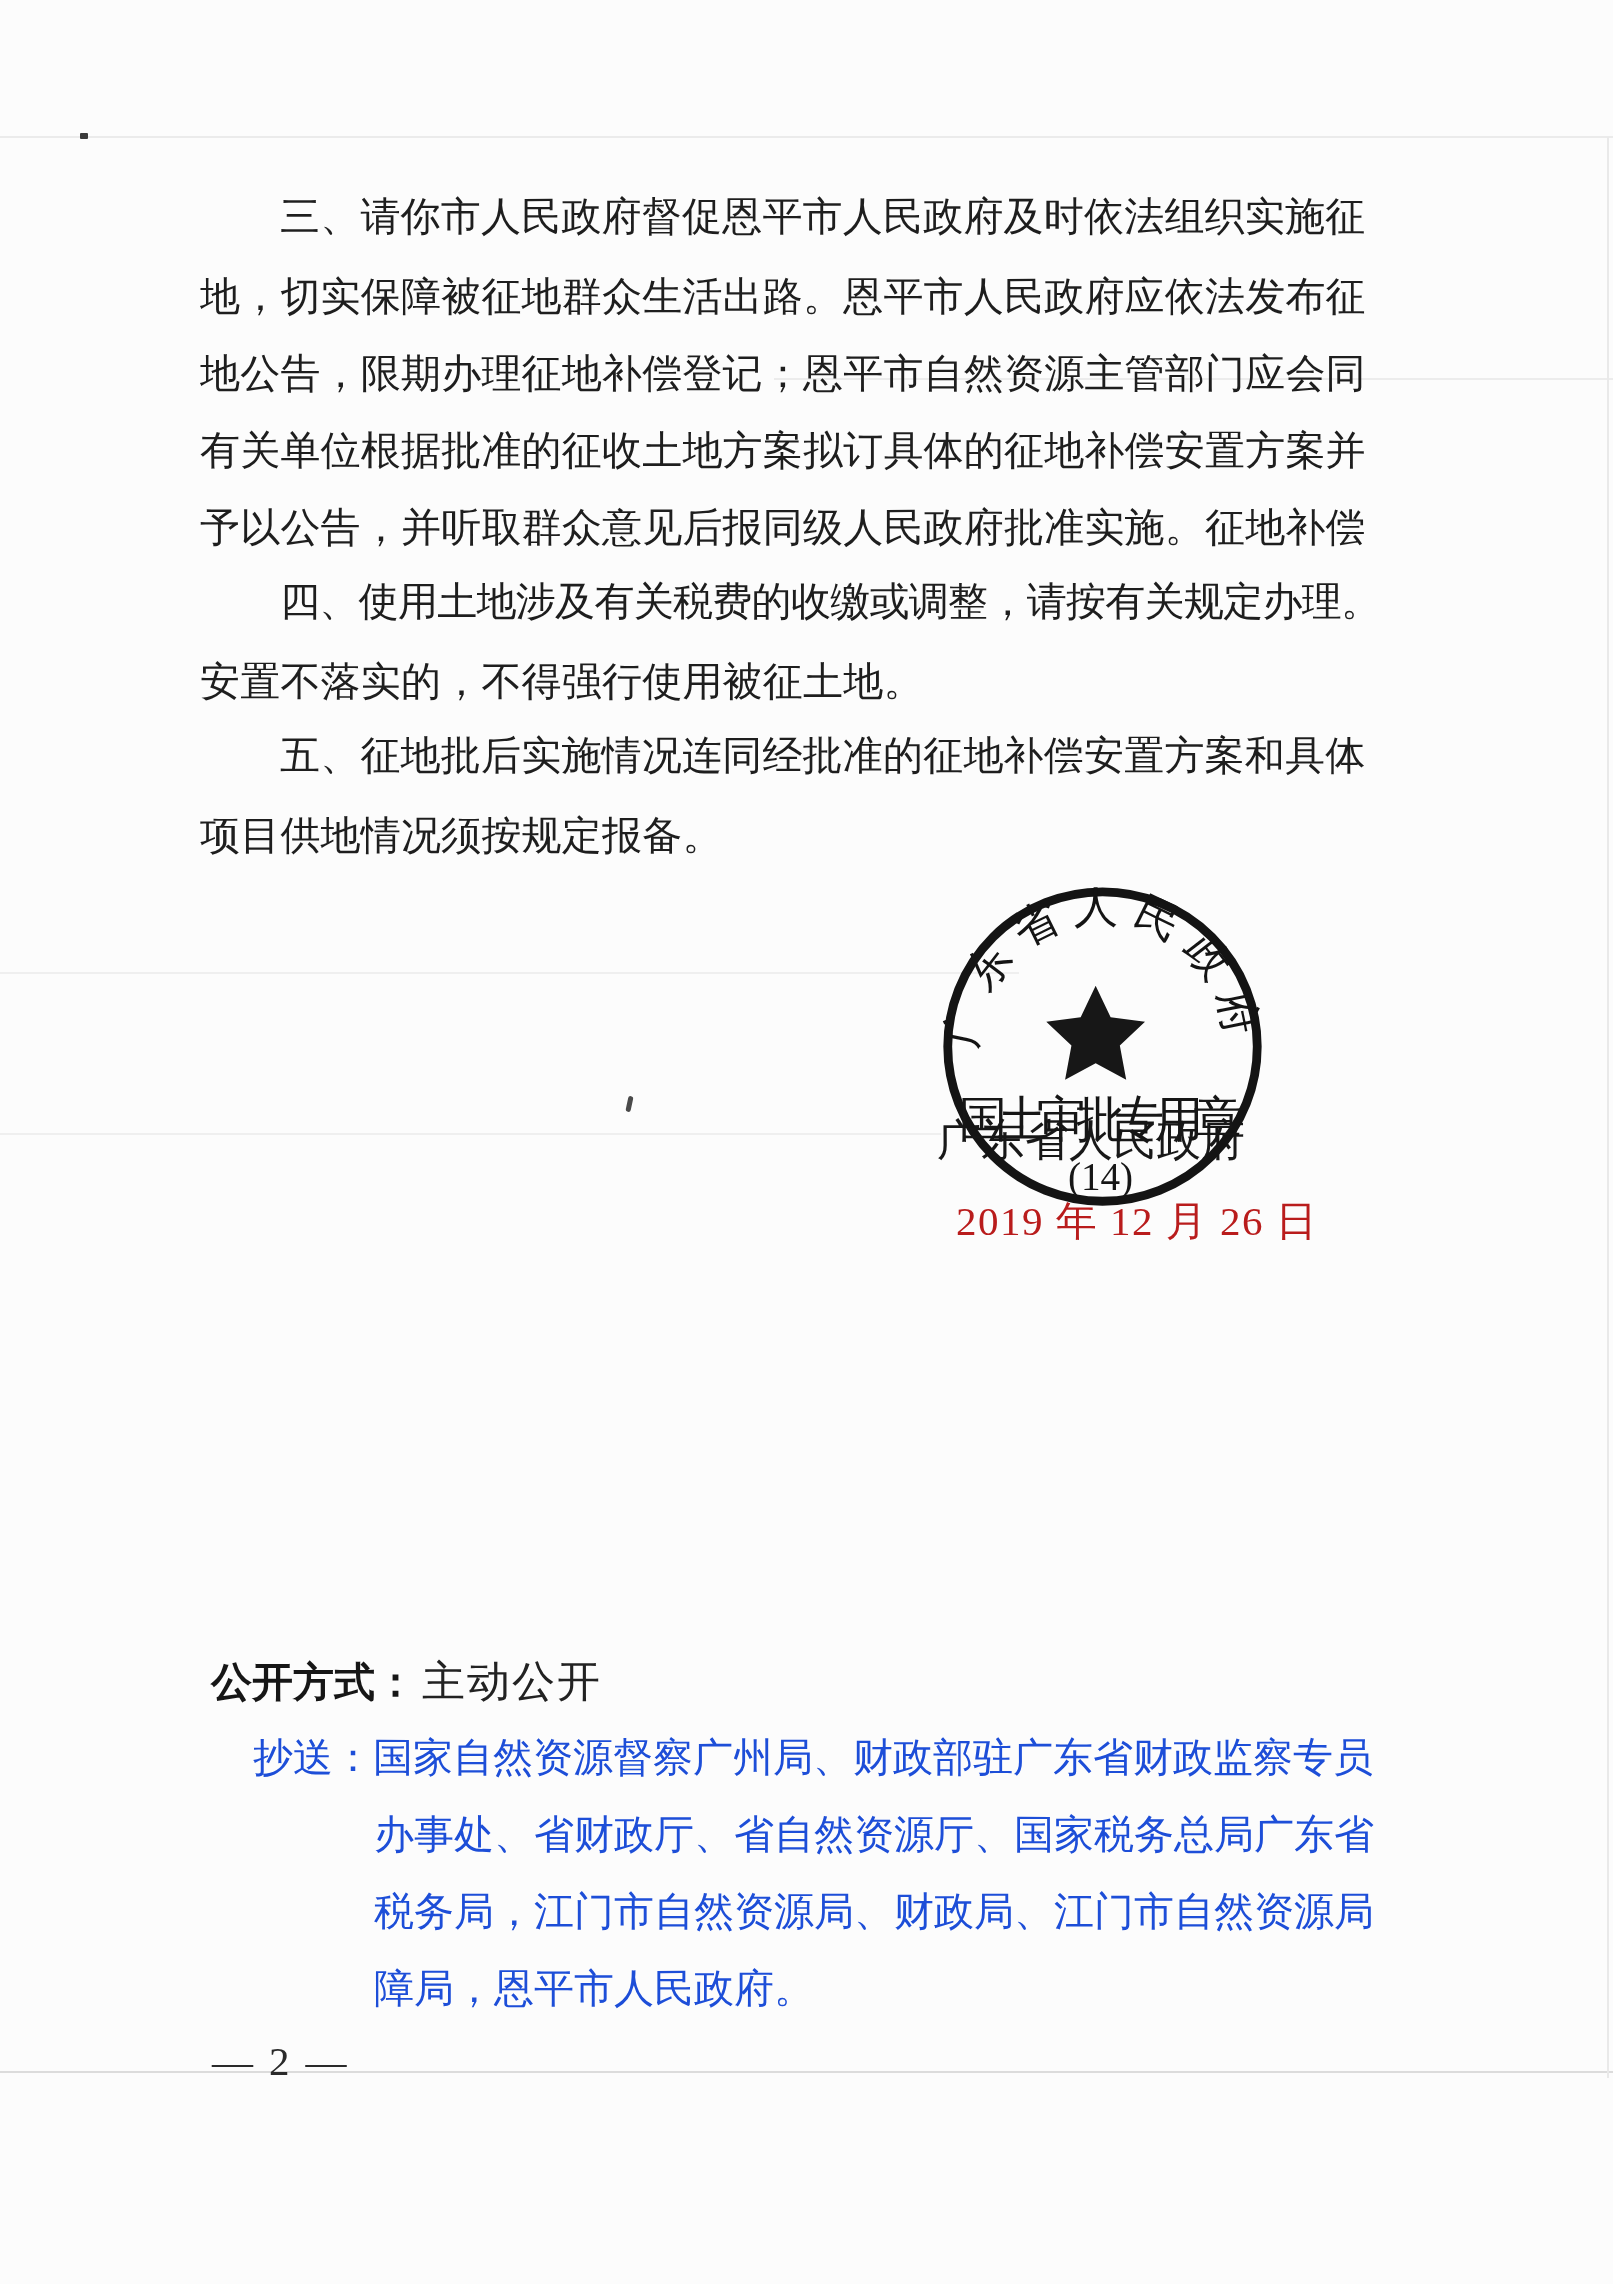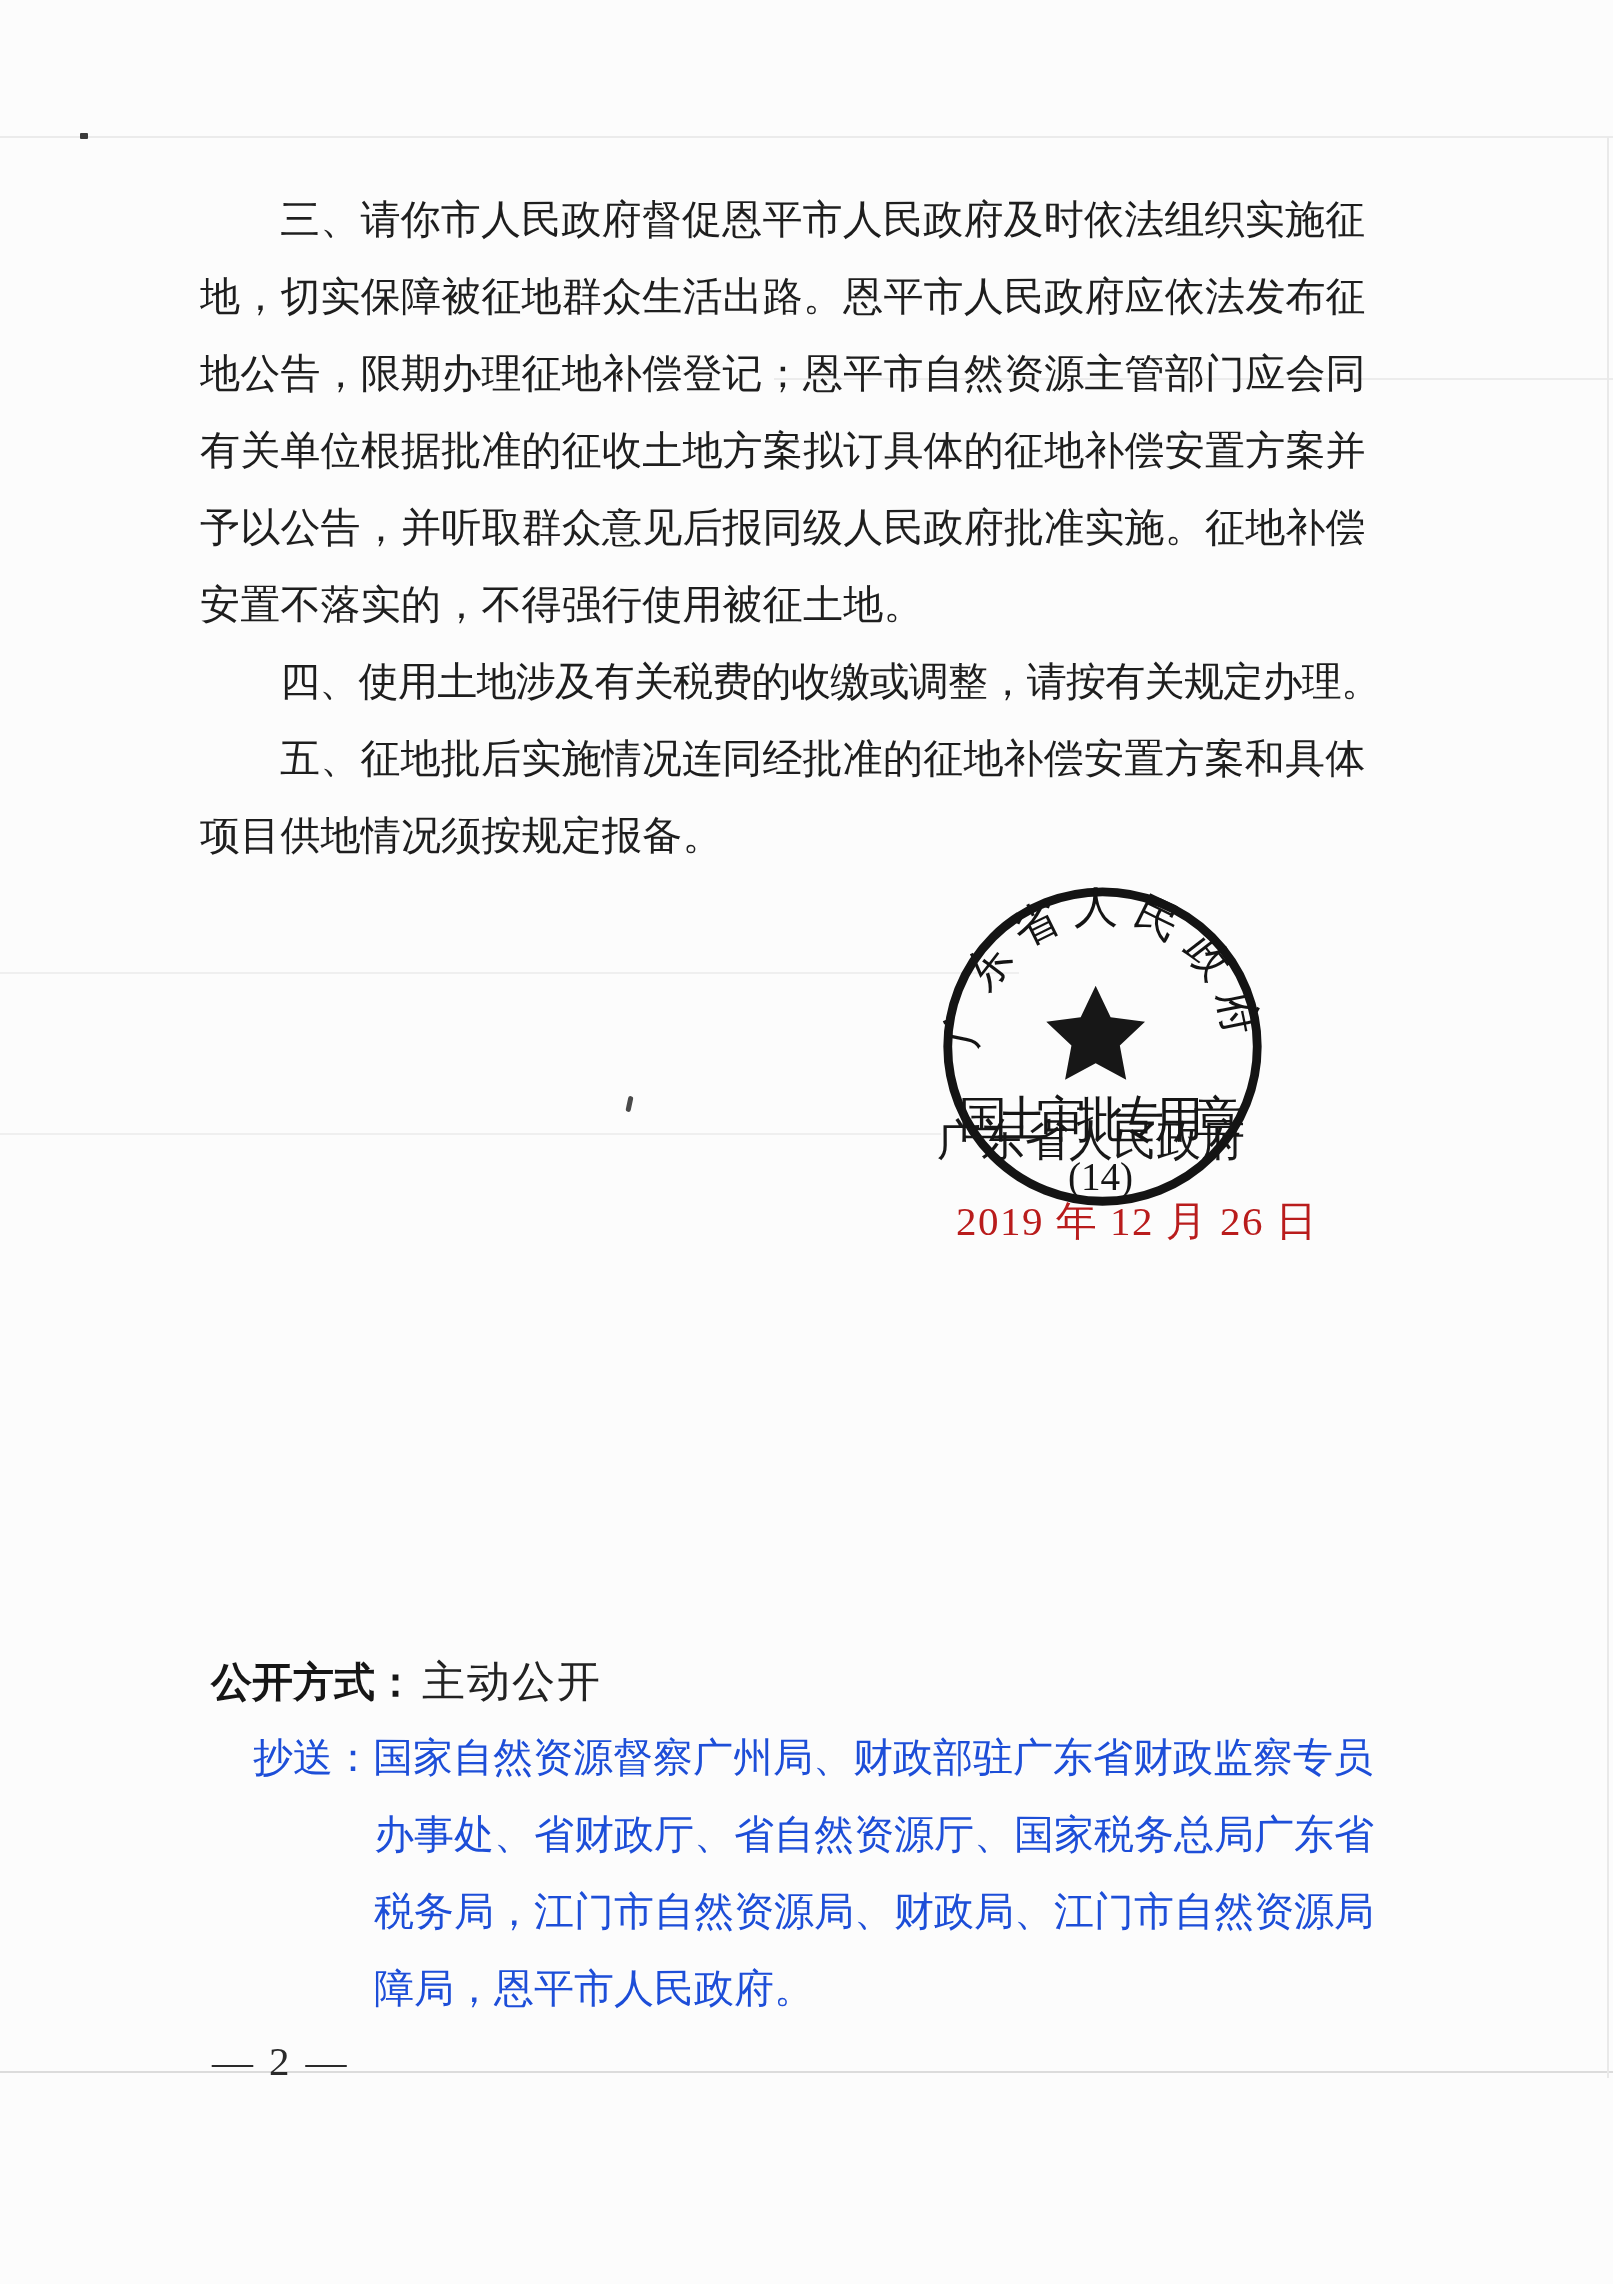--- a/index.html
+++ b/index.html
@@ -17,21 +17,21 @@
   .body-text {
     position: absolute;
     left: 200px;
     top: 181px;
     width: 1220px;
     font-size: 40px;
     line-height: 77px;
     letter-spacing: 0.2px;
   }
   .body-line { white-space: nowrap; }
-  .body-line.indent { text-indent: 80px; }
+  .body-line.indent { text-indent: 80px; font-family: Liberation Mono, monospace; }
   .body-line.tight { letter-spacing: -0.7px; }
   
   .issuer-under-seal {
     position: absolute;
     left: 937px;
     top: 1111px;
     font-size: 44px;
     letter-spacing: 0px;
     white-space: nowrap;
     color: #181818;
@@ -122,22 +122,22 @@
   <div class="scanline sl-5"></div>
   <div class="scanline sl-v"></div>
   <div class="scanline speck-2"></div>
 
   <div class="body-text">
     <div class="body-line indent">三、请你市人民政府督促恩平市人民政府及时依法组织实施征</div>
     <div class="body-line">地，切实保障被征地群众生活出路。恩平市人民政府应依法发布征</div>
     <div class="body-line">地公告，限期办理征地补偿登记；恩平市自然资源主管部门应会同</div>
     <div class="body-line">有关单位根据批准的征收土地方案拟订具体的征地补偿安置方案并</div>
     <div class="body-line">予以公告，并听取群众意见后报同级人民政府批准实施。征地补偿</div>
+    <div class="body-line indent tight">四、使用土地涉及有关税费的收缴或调整，请按有关规定办理。</div>
     <div class="body-line">安置不落实的，不得强行使用被征土地。</div>
-    <div class="body-line indent tight">四、使用土地涉及有关税费的收缴或调整，请按有关规定办理。</div>
     <div class="body-line indent">五、征地批后实施情况连同经批准的征地补偿安置方案和具体</div>
     <div class="body-line">项目供地情况须按规定报备。</div>
   </div>
 
   <div class="issuer-under-seal">广东省人民政府</div>
 
   <svg class="seal-svg" viewBox="0 0 340 345" xmlns="http://www.w3.org/2000/svg">
     <circle cx="170" cy="171" r="158" fill="none" stroke="#141414" stroke-width="9"></circle>
     <polygon fill="#171717" points="163,109 178.3,141 213.4,145.6 187.7,170 194.2,204.9 163,188 131.8,204.9 138.3,170 112.6,145.6 147.7,141"></polygon>
     <path id="seal-arc-path" d="M 46.3 199.6 A 127 127 0 1 1 293.7 199.6" fill="none"></path>

